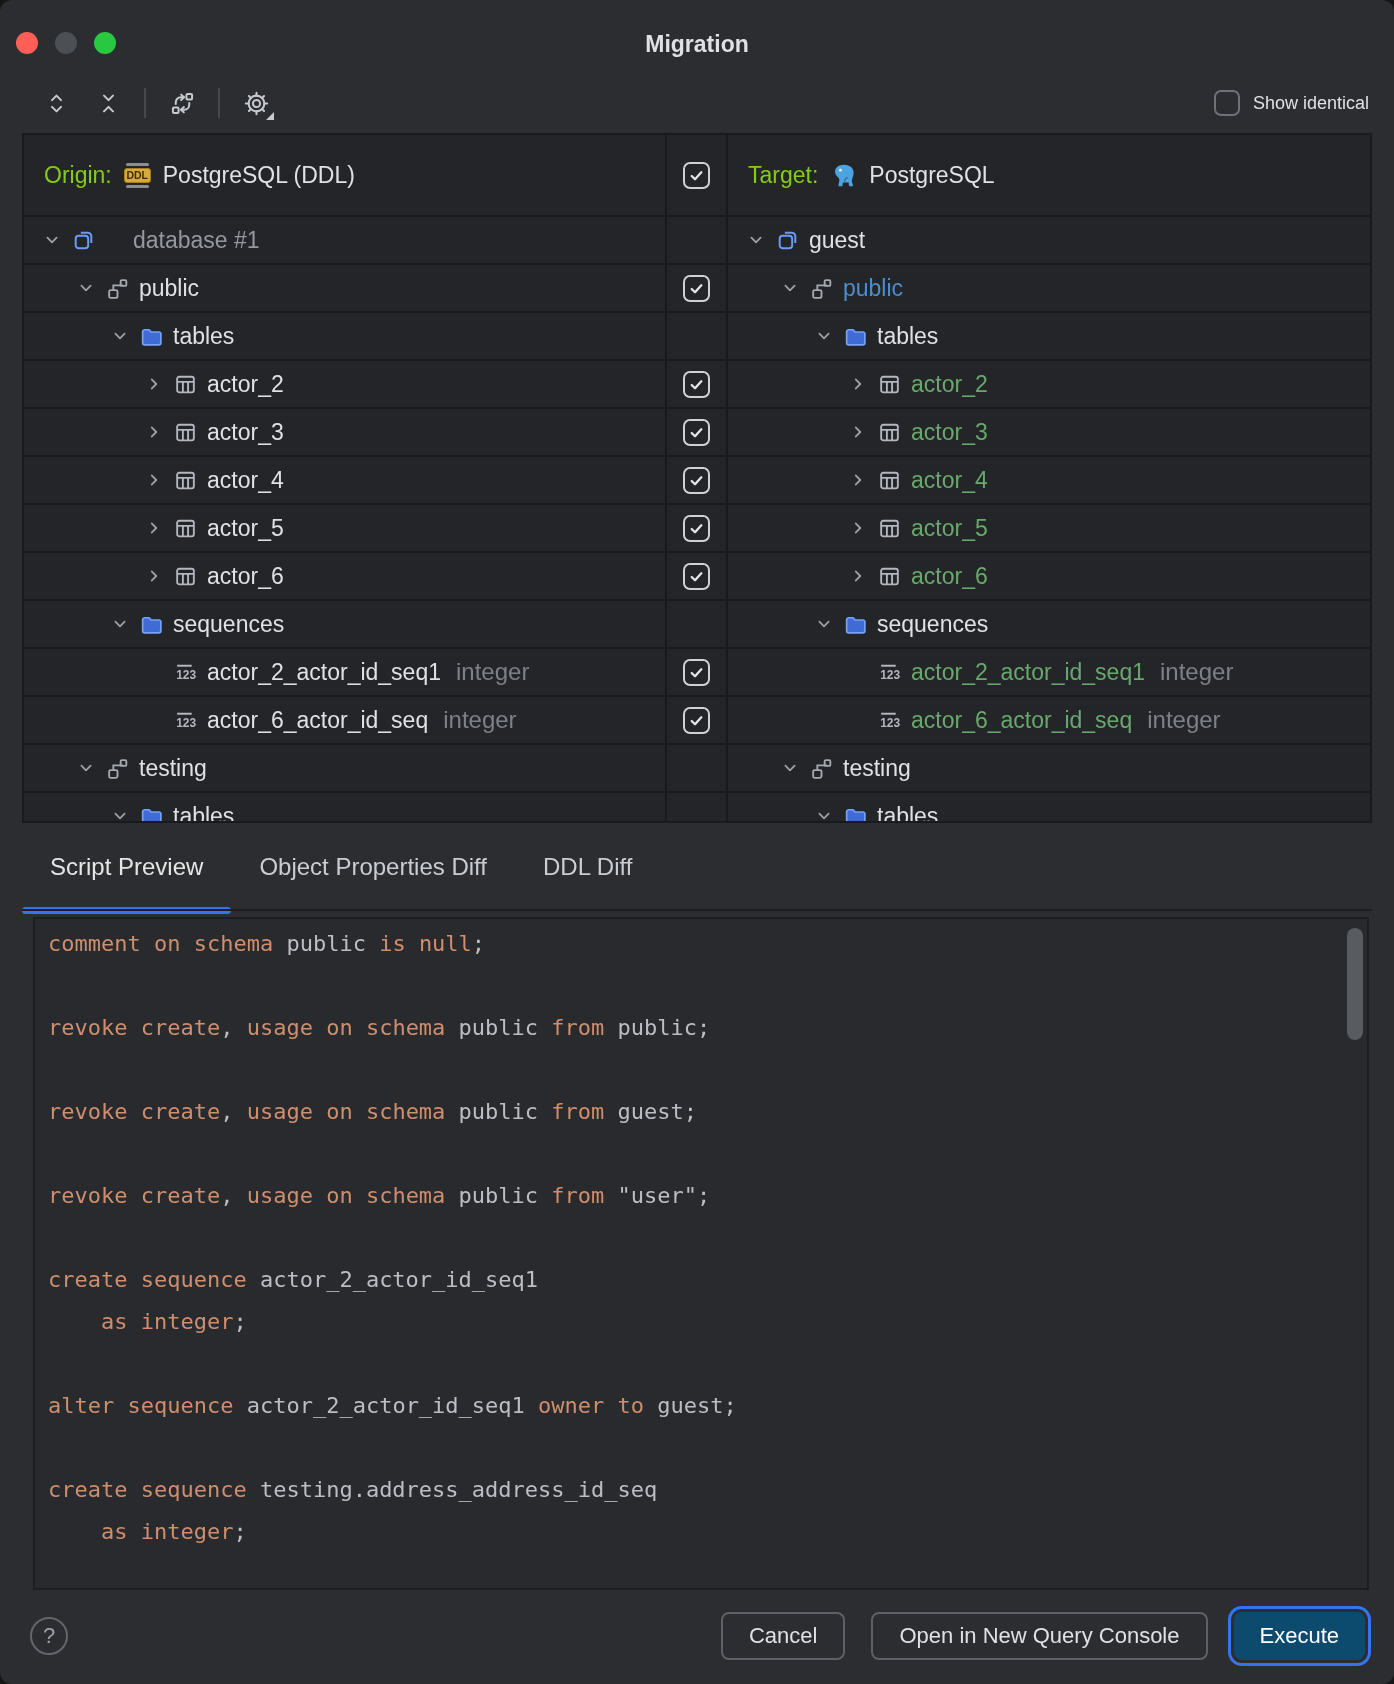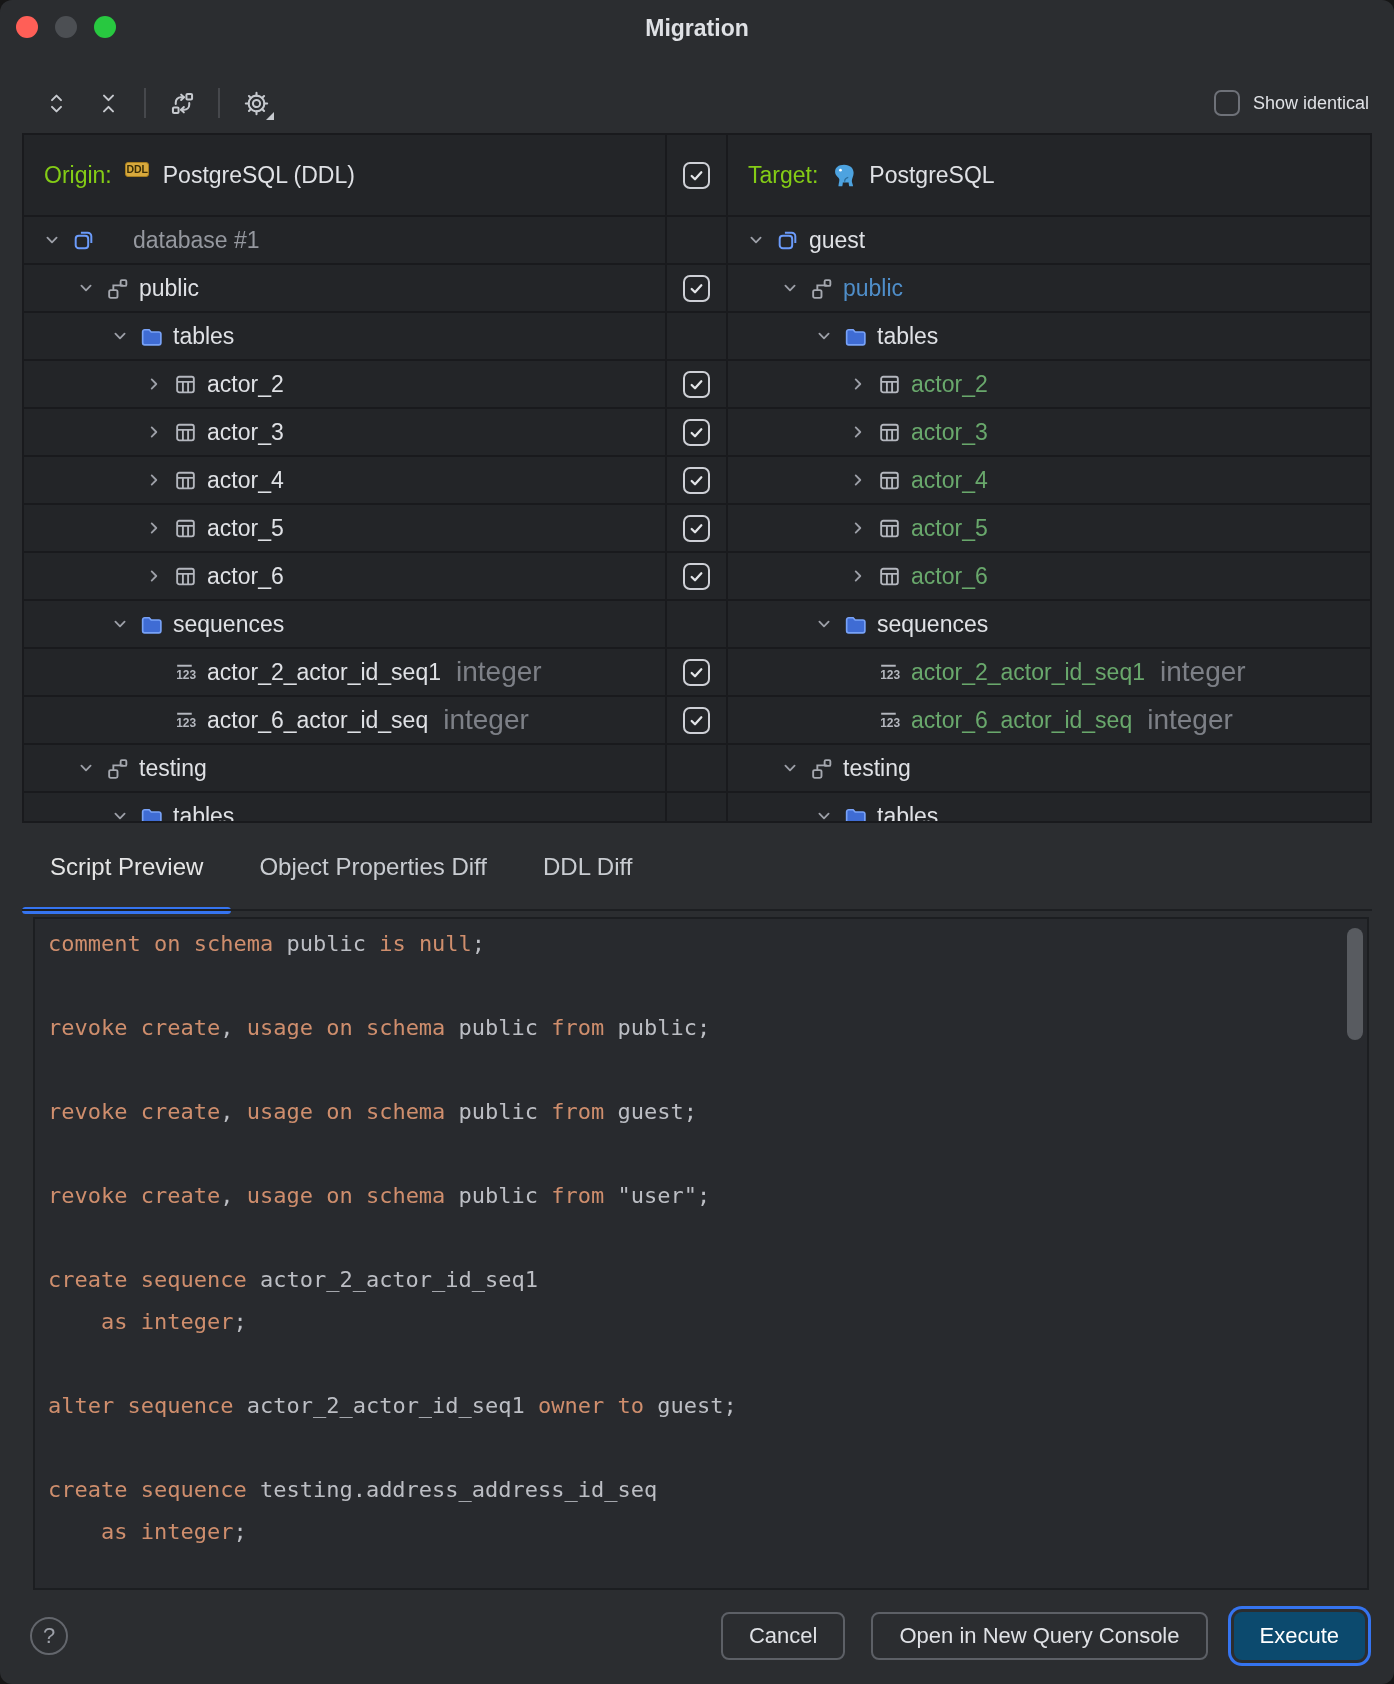--- a/index.html
+++ b/index.html
@@ -1,21 +1,21 @@
 <!DOCTYPE html>
 <html><head>
 <meta charset="utf-8">
 <style>
   html,body{margin:0;padding:0;background:#161616;}
   body{width:1394px;height:1684px;position:relative;font-family:"Liberation Sans","DejaVu Sans",sans-serif;
        -webkit-font-smoothing:antialiased;}
   .window{position:absolute;inset:0;background:#2b2d30;border-radius:12px;overflow:hidden;}
 
   
-  .titlebar{position:absolute;top:0;left:0;right:0;height:54px;}
+  .titlebar{position:absolute;top:16px;left:0;right:0;height:54px;}
   .traffic{position:absolute;left:16px;top:16px;display:flex;gap:17px;}
   .light{width:22px;height:22px;border-radius:50%;}
   .light.red{background:#ff5f57;} .light.gray{background:#4c4f53;} .light.green{background:#28c840;}
   .win-title{position:absolute;left:0;right:0;top:0;height:54px;line-height:56px;text-align:center;
              color:#dfe1e5;font-size:23px;font-weight:bold;}
 
   
   .toolbar{position:absolute;left:40px;top:76px;height:54px;display:flex;align-items:center;gap:20px;}
   .tool-btn{width:32px;height:32px;display:flex;align-items:center;justify-content:center;position:relative;cursor:default;}
   .tool-btn svg{width:27px;height:27px;stroke:#c6c9ce;fill:none;stroke-width:1.8;stroke-linecap:round;stroke-linejoin:round;}
@@ -39,25 +39,25 @@
   .tree-row{height:48px;display:flex;border-top:2px solid #191a1d;box-sizing:border-box;}
   .cell{display:flex;align-items:center;overflow:hidden;white-space:nowrap;}
   .chev{width:24px;height:24px;flex:none;display:flex;align-items:center;justify-content:center;margin-right:7px;}
   .chev svg{width:22px;height:22px;stroke:#9da0a8;fill:none;stroke-width:2;stroke-linecap:round;stroke-linejoin:round;}
   .tree-ico{width:25px;height:25px;flex:none;margin-right:9px;}
   .tree-ico svg{width:25px;height:25px;display:block;}
   .tree-label{font-size:23px;color:#dfe1e5;}
   .tree-label.dim{color:#95989f;margin-left:28px;}
   .tree-label.changed{color:#4f8ec9;}
   .tree-label.new{color:#69a86c;}
-  .suffix{font-size:28px;color:#7d8087;margin-left:15px;}
+  .suffix{font-size:24px;color:#7d8087;margin-left:15px;}
   .cbx{width:27px;height:27px;border:2px solid #ced0d6;border-radius:7px;box-sizing:border-box;
        display:flex;align-items:center;justify-content:center;}
   .cbx svg{width:21px;height:21px;stroke:#e3e5e8;fill:none;stroke-width:2.6;stroke-linecap:round;stroke-linejoin:round;}
-  .ddl-icon{width:27px;height:27px;display:flex;flex-direction:row;justify-content:center;gap:2px;flex:none;}
+  .ddl-icon{width:27px;height:27px;display:flex;flex-direction:column;justify-content:center;gap:2px;flex:none;}
   .ddl-icon .bar{height:3px;background:#8a8d92;border-radius:1.5px;margin:0 2px;}
   .ddl-icon .tag{background:#d8a93d;border:1px solid #a87f1f;color:#3a2e07;font-size:10.5px;font-weight:bold;
                  text-align:center;border-radius:3px;line-height:13px;height:13px;}
 
   
   .tabbar{position:absolute;left:22px;top:823px;width:1350px;height:88px;display:flex;align-items:center;}
   .tabline{position:absolute;left:22px;right:22px;top:909px;height:2px;background:#1d1f22;}
   .tab{position:relative;height:88px;display:flex;align-items:center;padding:0 28px;font-size:24px;color:#c9ccd1;cursor:default;}
   .tab.active{color:#e5e5e5;font-weight:500;text-align:center;}
   .tab.active .underline{position:absolute;left:0;right:0;bottom:-3px;height:7px;border-radius:4px;background:#3574f0;}

